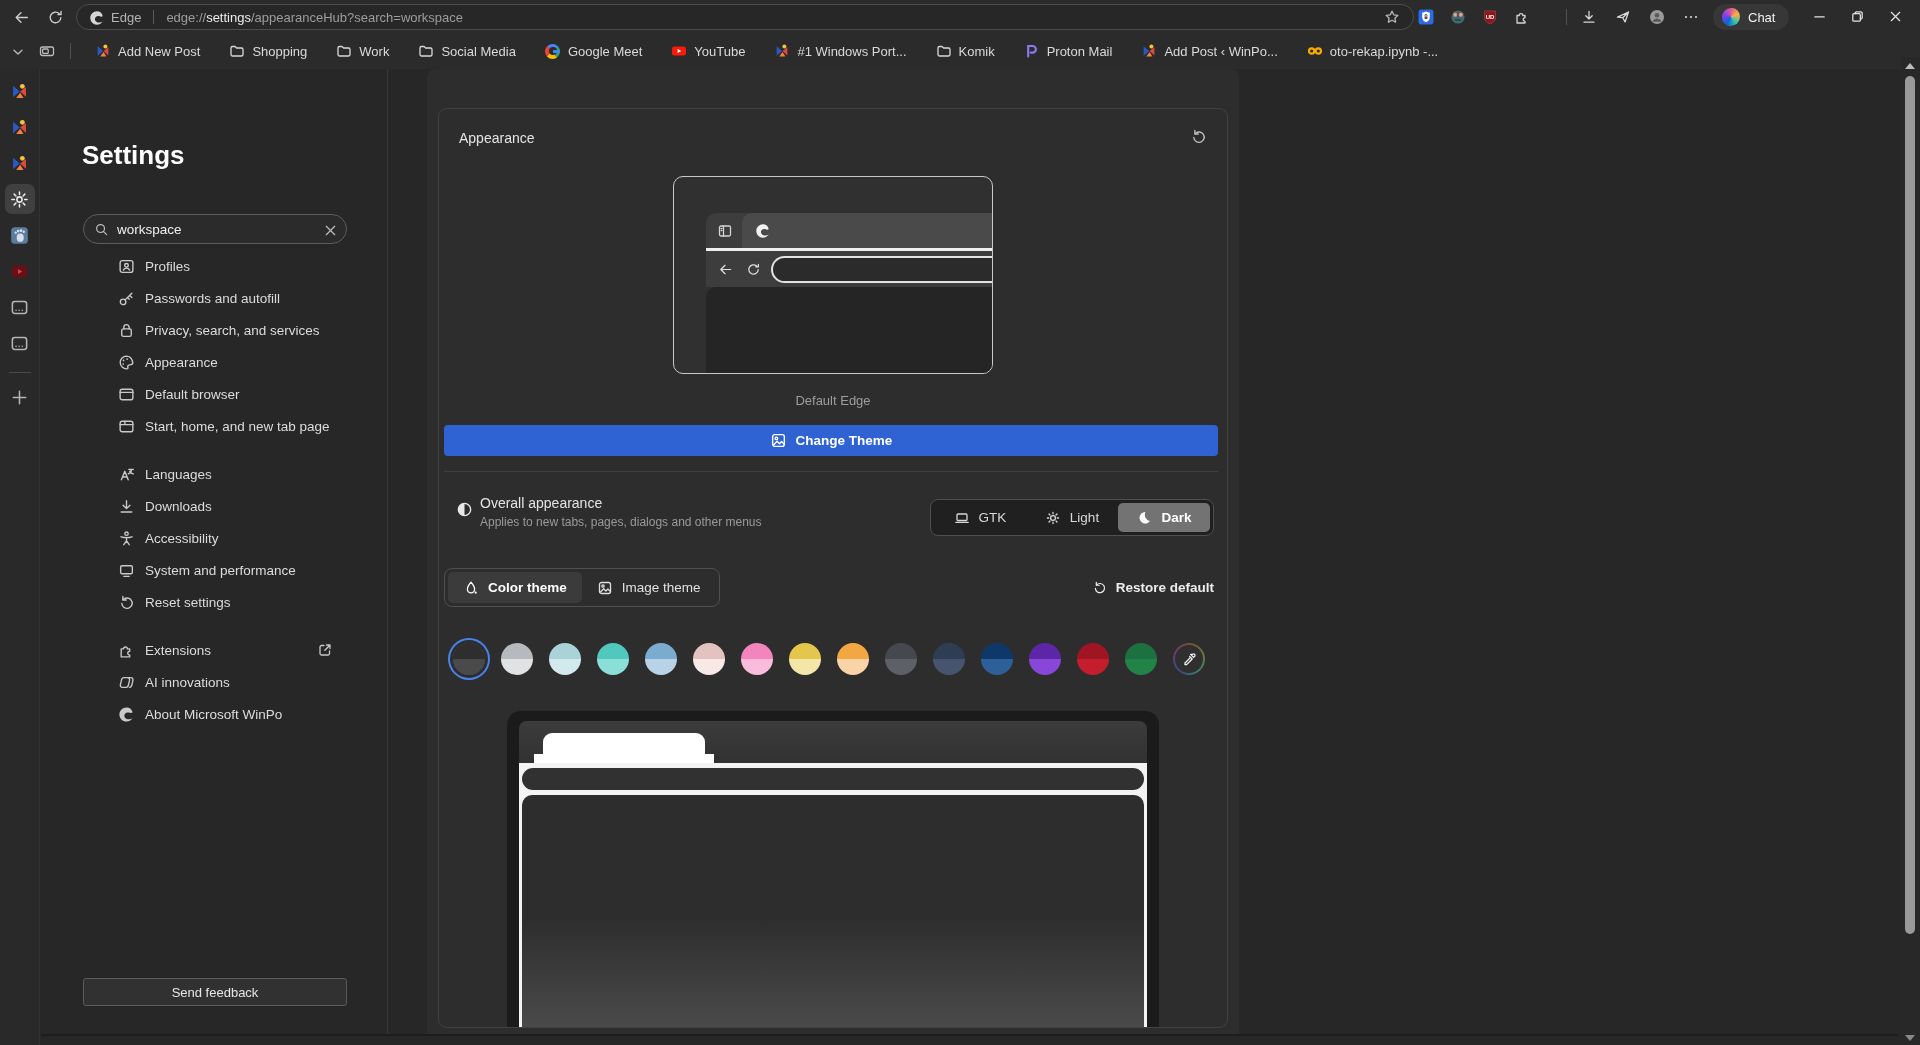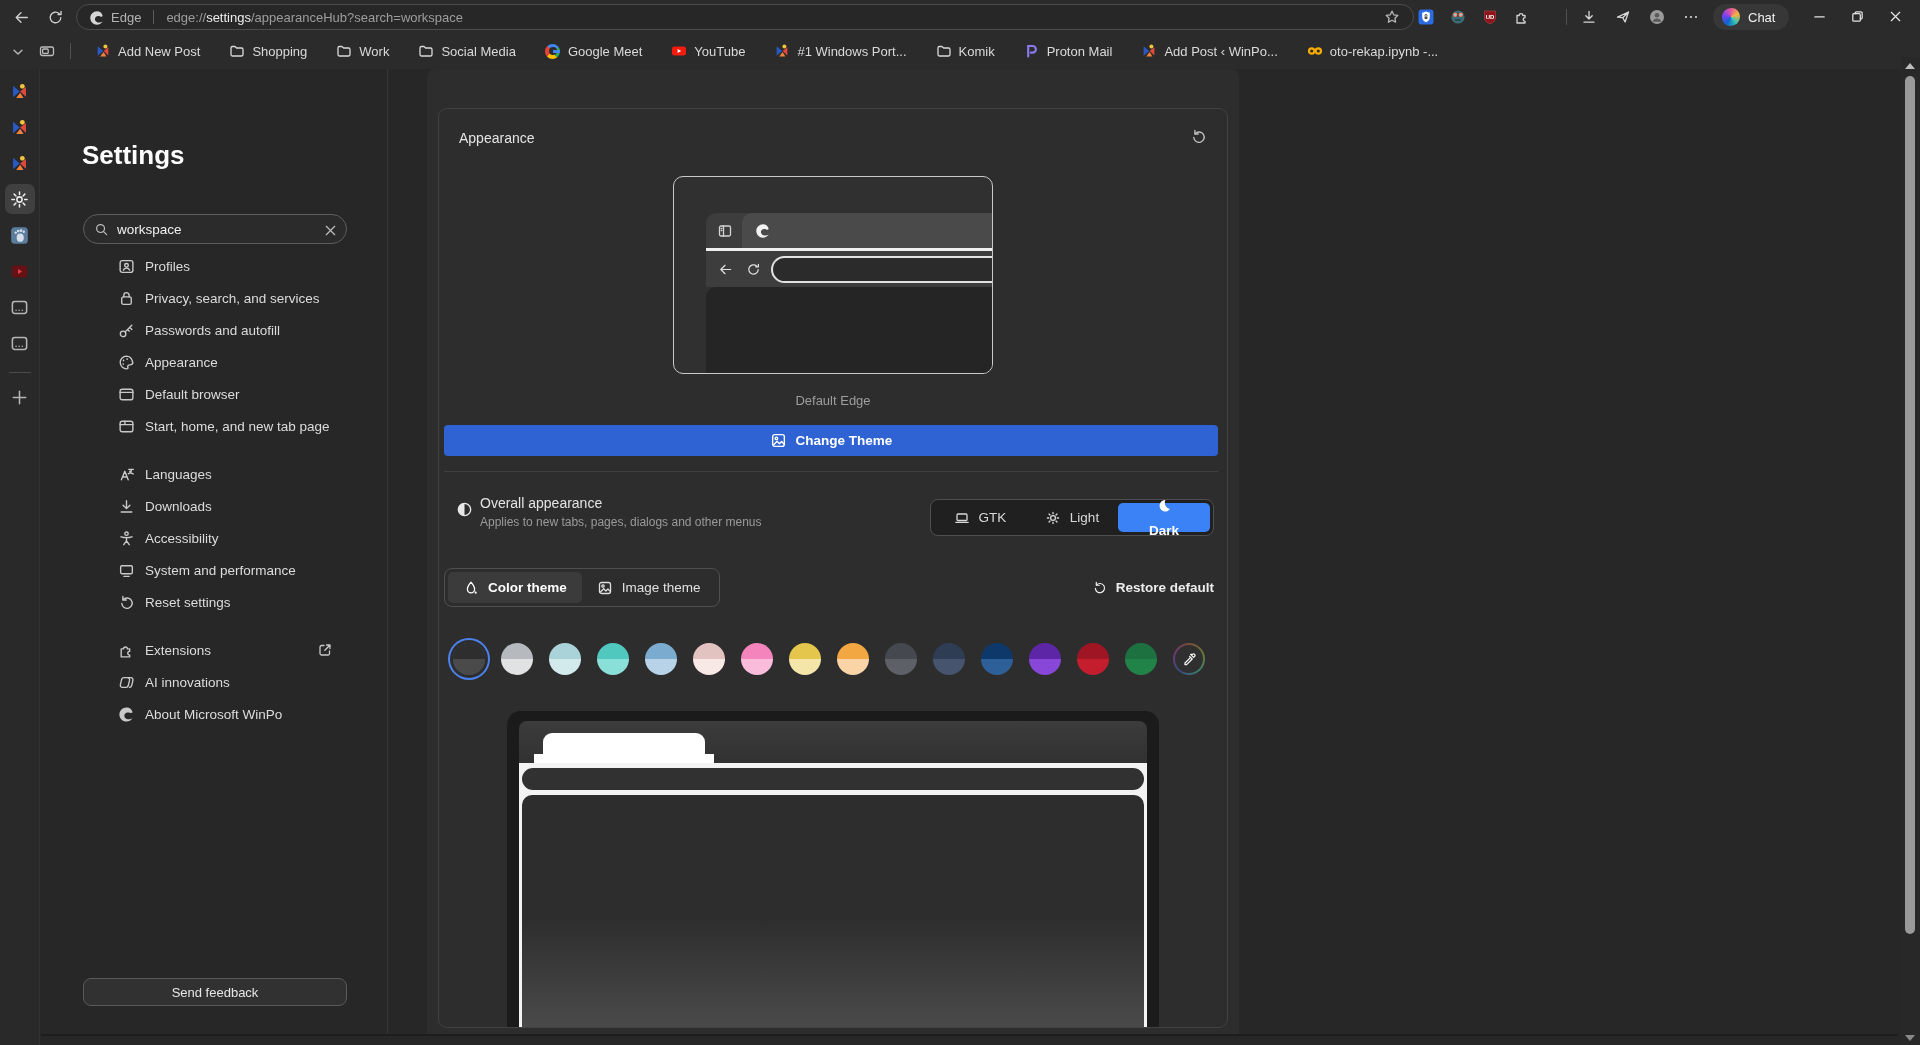--- a/index.html
+++ b/index.html
@@ -72,21 +72,21 @@
                       font-size:13.5px; font-family:inherit; margin-left:8px; }
   #nav-search .clear { color:#c5c5c5; }
   #nav-groups { position:absolute; left:0; top:181px; width:100%; }
   .nav-group { margin-bottom:16px; }
   .nav-item { height:32px; display:flex; align-items:center; padding-left:77px; color:#dcdcdc;
               font-size:13.5px; position:relative; }
   .nav-item .n-ic { width:17px; height:17px; margin-right:10px; color:#c9c9c9; display:flex; align-items:center; justify-content:center;}
   .nav-item .n-ic .ic { width:17px; height:17px; }
   .nav-item .ext { position:absolute; right:54px; color:#c9c9c9; }
   #send-feedback { position:absolute; left:42px; bottom:30px; width:264px; height:28px; background:#313131;
-                   border:1px solid #5a5a5a; border-radius:8px; color:#e6e6e6; font-size:13px;
+                   border:1px solid #5a5a5a; border-radius:3px; color:#e6e6e6; font-size:13px;
                    display:flex; align-items:center; justify-content:center; }
 
   
   #pane { position:absolute; left:427px; top:69px; width:812px; height:966px; background:#2d2d2d;
           border-radius:8px 8px 0 0; }
   #bottom-line { position:absolute; left:41px; top:1034px; width:1857px; height:2px; background:#1d1d1d; }
 
   #card { position:absolute; left:11px; top:39px; width:790px; height:920px; border:1px solid #414141;
           border-radius:9px; overflow:hidden; }
   #card-header { position:absolute; left:20px; top:21px; font-size:14px; color:#e4e4e4; }
@@ -121,21 +121,21 @@
   #overall-icon { position:absolute; left:17px; top:392px; color:#e8e8e8; }
   #overall-icon .ic { width:17px; height:17px; }
   #overall-title { position:absolute; left:41px; top:386px; font-size:14px; color:#e4e4e4; }
   #overall-desc { position:absolute; left:41px; top:406px; font-size:12px; color:#9a9a9a; }
 
   #seg { position:absolute; right:13px; top:390px; height:37px; background:#202020; border:1px solid #4f4f4f;
          border-radius:8px; display:flex; align-items:stretch; padding:3px; }
   .seg-opt { min-width:92px; padding:0 14px; display:flex; align-items:center; justify-content:center; gap:9px;
              color:#d8d8d8; font-size:13.5px; border-radius:5px; }
   .seg-opt .ic { width:16px; height:16px; }
-  .seg-opt.active { background:#3b82f6; color:#fff; font-weight:700;flex-direction:column; }
+  .seg-opt.active { background:#737373; color:#fff; font-weight:700; }
 
   #theme-tabs { position:absolute; left:5px; top:459px; height:39px; border:1px solid #4f4f4f; border-radius:8px;
                 display:flex; align-items:stretch; padding:3px; }
   .ttab { padding:0 15px; display:flex; align-items:center; gap:9px; color:#e0e0e0; font-size:13.5px; border-radius:5px; }
   .ttab .ic { width:16px; height:16px; }
   .ttab.active { background:#3b3b3b; font-weight:700; color:#fff; }
   #restore-default { position:absolute; right:13px; top:459px; height:39px; display:flex; align-items:center;
                      gap:9px; color:#ececec; font-size:13.5px; font-weight:700; }
   #restore-default .ic { width:15px; height:15px; }
 
@@ -520,34 +520,34 @@
                 <rect class="st" x="2" y="2.5" width="12" height="11" rx="2"></rect>
                 <circle class="st" cx="8" cy="6.9" r="1.7"></circle>
                 <path class="st" d="M5 11.4c.6-1.2 1.7-1.9 3-1.9s2.4.7 3 1.9"></path>
               </svg>
             </span>
             <span>Profiles</span>
           </div>
           <div class="nav-item">
             <span class="n-ic">
               <svg class="ic" viewBox="0 0 16 16" xmlns="http://www.w3.org/2000/svg">
+                <circle class="st" cx="4.8" cy="11.2" r="2.6"></circle>
+                <path class="st" d="M6.7 9.3 13 3M11 5l2 2M9 7l1.6 1.6"></path>
+              </svg>
+            </span>
+            <span>Passwords and autofill</span>
+          </div>
+          <div class="nav-item">
+            <span class="n-ic">
+              <svg class="ic" viewBox="0 0 16 16" xmlns="http://www.w3.org/2000/svg">
                 <rect class="st" x="3.5" y="6.5" width="9" height="7" rx="1.5"></rect>
                 <path class="st" d="M5.5 6.5V5a2.5 2.5 0 0 1 5 0v1.5"></path>
               </svg>
             </span>
             <span>Privacy, search, and services</span>
-          </div>
-          <div class="nav-item">
-            <span class="n-ic">
-              <svg class="ic" viewBox="0 0 16 16" xmlns="http://www.w3.org/2000/svg">
-                <circle class="st" cx="4.8" cy="11.2" r="2.6"></circle>
-                <path class="st" d="M6.7 9.3 13 3M11 5l2 2M9 7l1.6 1.6"></path>
-              </svg>
-            </span>
-            <span>Passwords and autofill</span>
           </div>
           <div class="nav-item">
             <span class="n-ic">
               <svg class="ic" viewBox="0 0 16 16" xmlns="http://www.w3.org/2000/svg">
                 <path class="st" d="M8 2a6 6 0 1 0 .2 12c1.1 0 1.4-.7 1.1-1.4-.4-.9-.1-1.9.9-2.2.8-.2 2-.1 2.8-.6 1-.6 1-2.1.4-3.3A6 6 0 0 0 8 2z"></path>
                 <circle class="fl" cx="5.2" cy="6" r=".8"></circle>
                 <circle class="fl" cx="8.6" cy="4.8" r=".8"></circle>
                 <circle class="fl" cx="5" cy="9.4" r=".8"></circle>
               </svg>
             </span>

